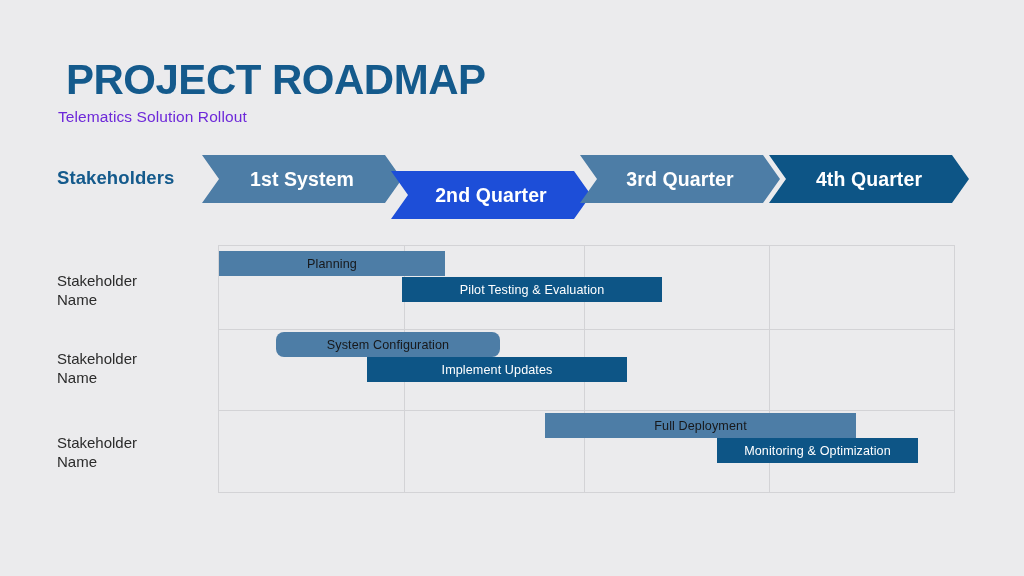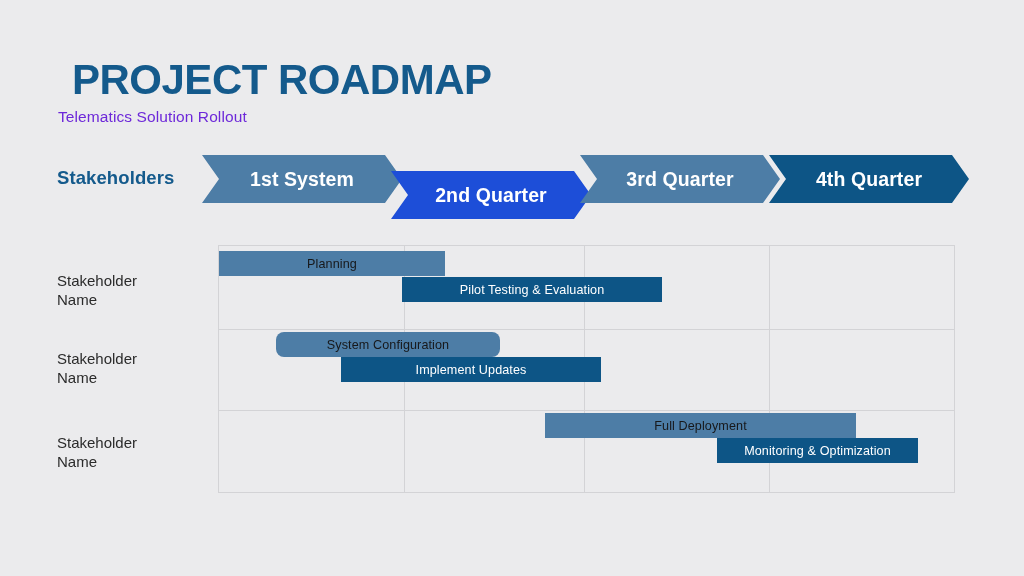--- a/index.html
+++ b/index.html
@@ -11,21 +11,21 @@
     height: 576px;
     background: #ebebed;
     font-family: "Liberation Sans", sans-serif;
     overflow: hidden;
     position: relative;
   }
 
   
   #page-title {
     position: absolute;
-    left: 72px;
+    left: 66px;
     top: 58px;
     font-size: 42px;
     font-weight: bold;
     letter-spacing: -0.5px;
     color: #145a8c;
     line-height: 1.05;
   }
   #page-subtitle {
     position: absolute;
     left: 58px;
@@ -156,21 +156,21 @@
     <div class="grid-cell" style="left: 187px; top: 85px; width: 180px; height: 81px;"></div>
     <div class="grid-cell" style="left: 367px; top: 85px; width: 185px; height: 81px;"></div>
     <div class="grid-cell" style="left: 552px; top: 85px; width: 185px; height: 81px;"></div>
     <div class="grid-cell first-col" style="left: 0px; top: 166px; width: 187px; height: 82px;"></div>
     <div class="grid-cell" style="left: 187px; top: 166px; width: 180px; height: 82px;"></div>
     <div class="grid-cell" style="left: 367px; top: 166px; width: 185px; height: 82px;"></div>
     <div class="grid-cell" style="left: 552px; top: 166px; width: 185px; height: 82px;"></div>
     <div class="task-bar light" style="left: 1px; top: 6px; width: 226px; background: rgb(77, 125, 166); color: rgb(23, 24, 26);">Planning</div>
     <div class="task-bar dark" style="left: 184px; top: 32px; width: 260px; background: rgb(13, 85, 134); color: rgb(255, 255, 255);">Pilot Testing &amp; Evaluation</div>
     <div class="task-bar light" style="left: 58px; top: 87px; width: 224px; background: rgb(77, 125, 166); color: rgb(23, 24, 26); border-radius: 8px;">System Configuration</div>
-    <div class="task-bar dark" style="left: 123px; top: 112px; width: 260px; background: rgb(13, 85, 134); color: rgb(255, 255, 255);">Implement Updates</div>
+    <div class="task-bar dark" style="left: 149px; top: 112px; width: 260px; background: rgb(13, 85, 134); color: rgb(255, 255, 255);">Implement Updates</div>
     <div class="task-bar light" style="left: 327px; top: 168px; width: 311px; background: rgb(77, 125, 166); color: rgb(23, 24, 26);">Full Deployment</div>
     <div class="task-bar dark" style="left: 499px; top: 193px; width: 201px; background: rgb(13, 85, 134); color: rgb(255, 255, 255);">Monitoring &amp; Optimization</div>
   </div>
 
 <div class="row-label" style="top: 272px;">
     <div>Stakeholder</div>
     <div>Name</div>
   </div>
 <div class="row-label" style="top: 350px;">
     <div>Stakeholder</div>

